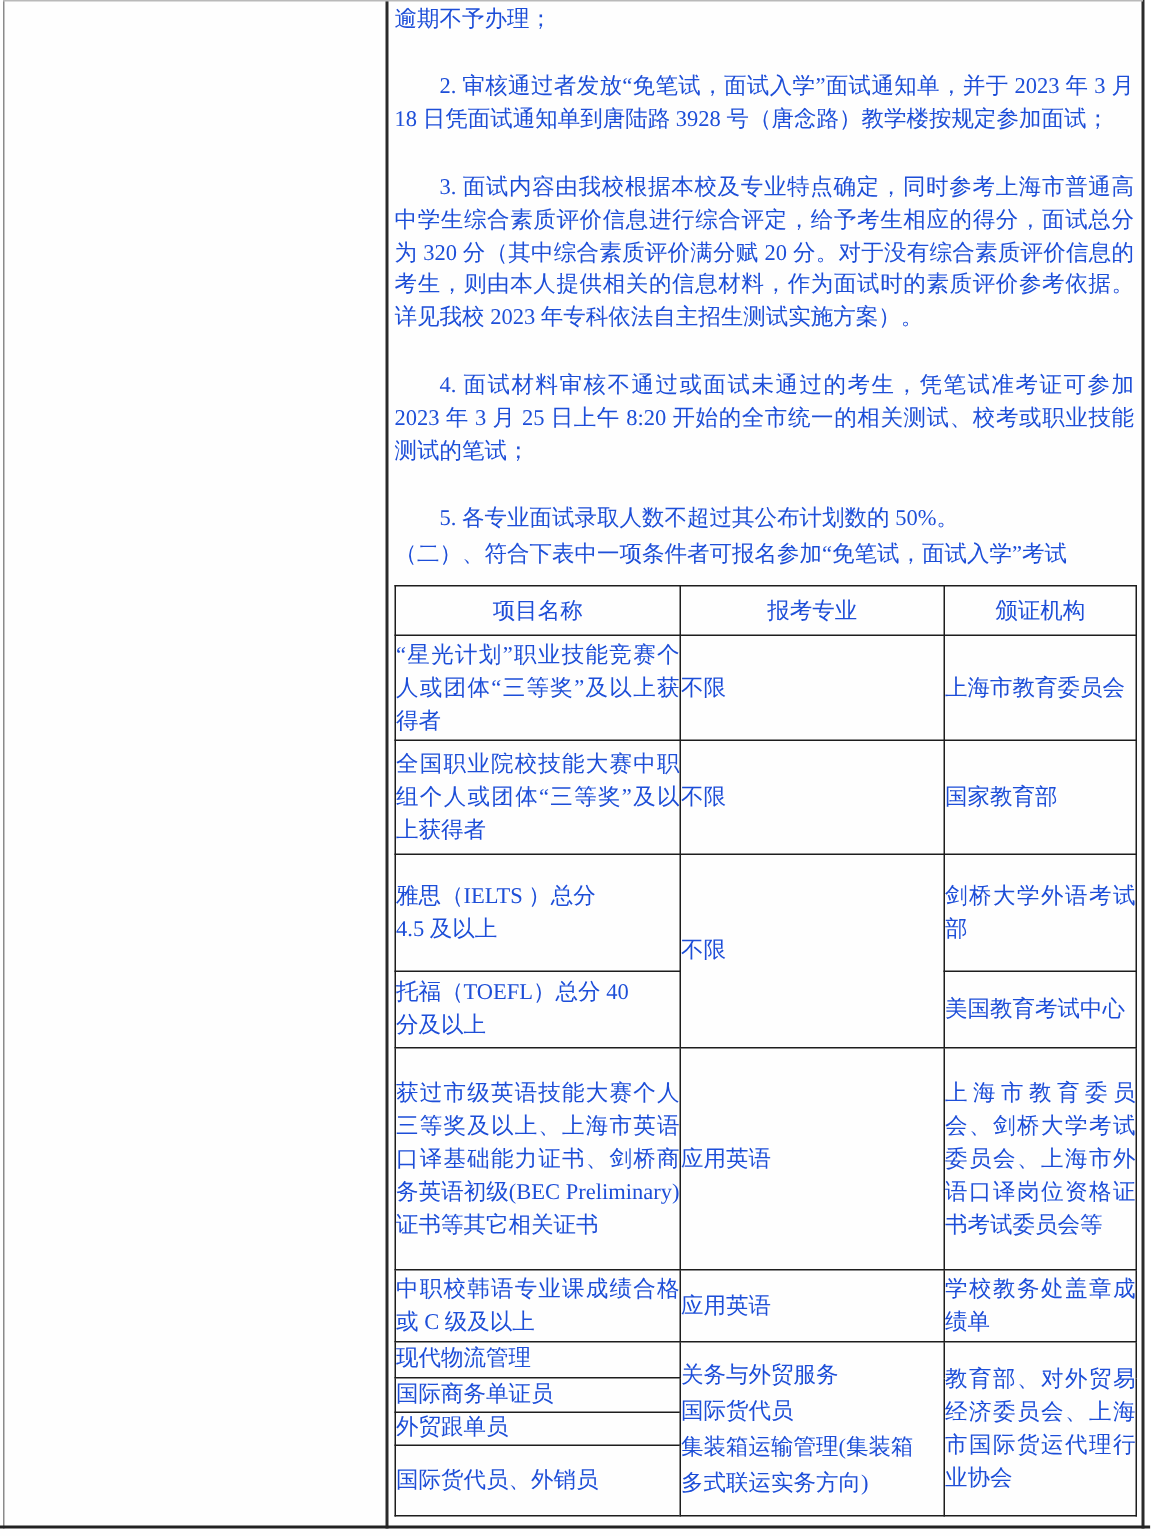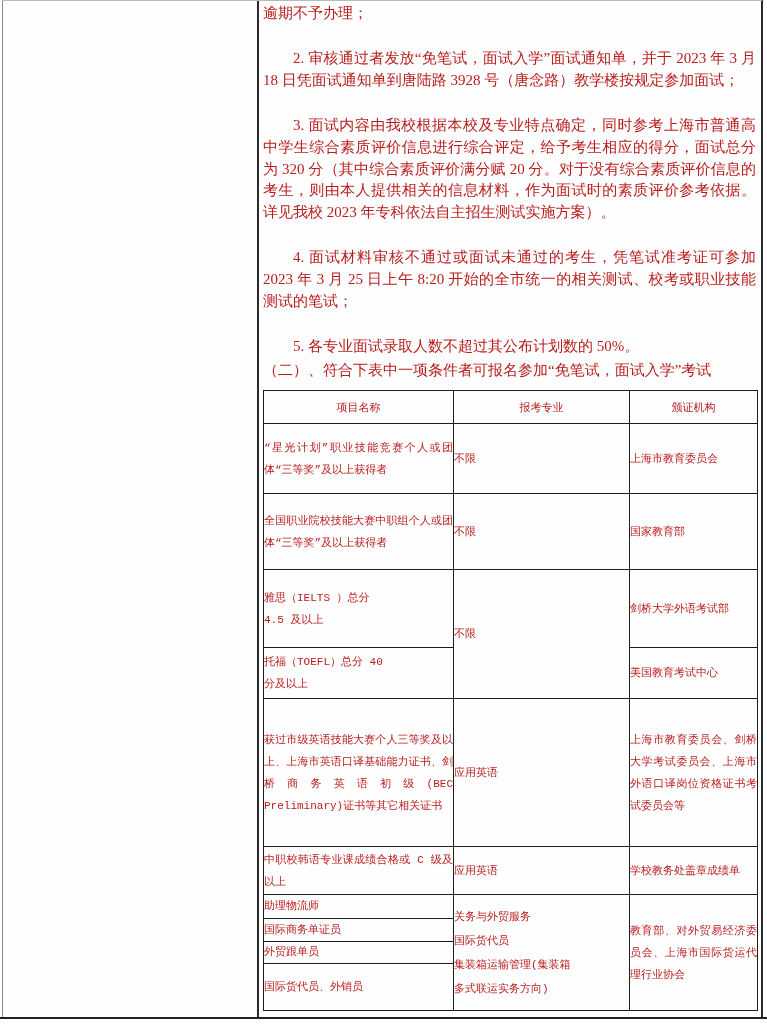--- a/index.html
+++ b/index.html
@@ -6,21 +6,21 @@
     margin: 0;
     padding: 0;
     background: #ffffff;
   }
   .page {
     position: relative;
     width: 767px;
     height: 1024px;
     background: #fefefe;
     font-family: "Liberation Serif", "DejaVu Serif", serif;
-    color: #b91c1c;
+    color: #1d4ed8;
     overflow: hidden;
   }
   
   .vline { position: absolute; top: 0; width: 2px; background: #2a2a2a; }
   .vline.left   { left: 2px; width: 1px; background: #8a8a8a; height: 1019px; }
   .vline.mid    { left: 257px; height: 1019px; }
   .vline.right  { left: 761px; height: 1019px; }
   .hline.top    { position: absolute; left: 2px; top: 0; width: 760px; height: 1px; background: #b9b9b9; }
   .hline.bottom { position: absolute; left: 0px; top: 1017px; width: 767px; height: 2px; background: #222222; }
 
@@ -44,22 +44,21 @@
     text-align: justify;
     text-align-last: left;
     word-break: break-word;
   }
   .text-block p.ind { text-indent: 30px; margin-top: 23px; }
 
   table.criteria {
     border-collapse: collapse;
     table-layout: fixed;
     width: 494px;
-    font-size: 11px;
-    font-family: Liberation Mono, monospace;
+    font-size: 15px;
   }
   table.criteria th, table.criteria td {
     border: 1px solid #1d1d1d;
     vertical-align: middle;
     white-space: pre-line;
     overflow: hidden;
     padding: 0;
     font-weight: normal;
   }
   th.hdr { text-align: center; }
@@ -158,21 +157,21 @@
           <td class="c-issuer">上海市教育委员会、剑桥大学考试委员会、上海市外语口译岗位资格证书考试委员会等</td>
         </tr>
 
         <tr class="r6">
           <td class="c-name">中职校韩语专业课成绩合格或 C 级及以上</td>
           <td class="c-major">应用英语</td>
           <td class="c-issuer">学校教务处盖章成绩单</td>
         </tr>
 
         <tr class="r7">
-          <td class="c-name">助理物流师</td>
+          <td class="c-name">现代物流管理</td>
           <td class="c-major" rowspan="4">关务与外贸服务
 国际货代员
 集装箱运输管理(集装箱
 多式联运实务方向)</td>
           <td class="c-issuer" rowspan="4">教育部、对外贸易经济委员会、上海市国际货运代理行业协会</td>
         </tr>
 
         <tr class="r8">
           <td class="c-name">国际商务单证员</td>
         </tr>

